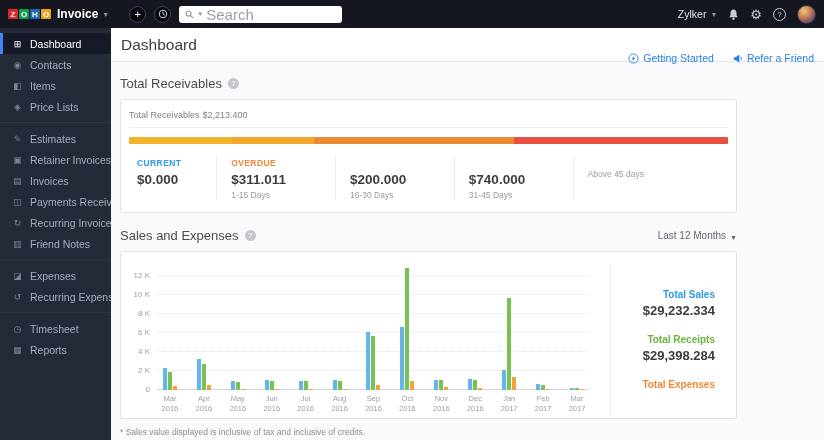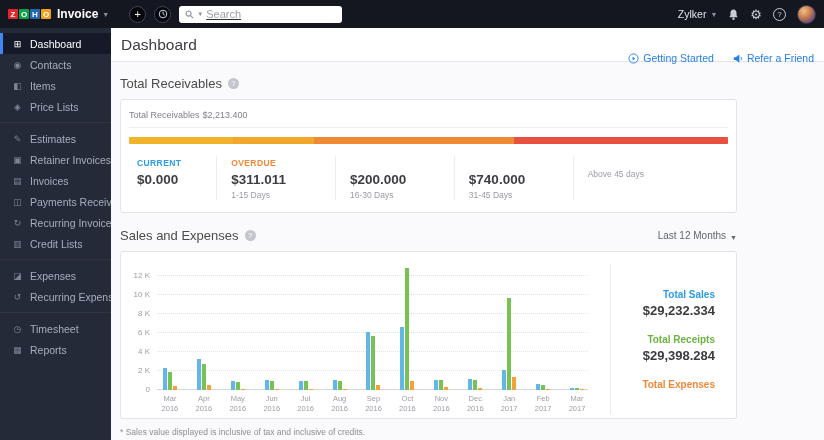--- a/index.html
+++ b/index.html
@@ -9,21 +9,21 @@
   
   .topbar { position: absolute; top:0; left:0; right:0; height: 28px; background: #14171f; display: flex; align-items: center; padding: 0 8px; gap: 8px; z-index: 5; }
   .logo { display: flex; align-items: center; gap: 4px; cursor: pointer; }
   .tiles { display: flex; gap: 1px; }
   .tile { width: 10px; height: 10px; color: #fff; font-size: 8px; font-weight: bold; display: flex; align-items: center; justify-content: center; border-radius: 1px; }
   .product { color: #fff; font-size: 12px; font-weight: bold; margin-left: 2px; }
   .tcaret { color: #8a90a0; font-size: 7px; }
   .circle-btn { width: 17px; height: 17px; border-radius: 50%; border: 1px solid #40465a; background: #04060c; color:#fff; display: flex; align-items: center; justify-content: center; cursor: pointer; font-size: 11px; line-height: 1; padding: 0; }
   .circle-btn.first { margin-left: 12px; }
   .search { width: 163px; height: 17px; background: #fff; border-radius: 3px; display: flex; align-items: center; padding: 0 6px; gap: 3px; }
-  .search input { border: none; outline: none; font-size: 11px; flex: 1; color: #333; min-width: 0; font-family: "Liberation Sans", sans-serif; text-decoration: underline; }
+  .search input { border: none; outline: none; font-size: 15px; flex: 1; color: #333; min-width: 0; font-family: "Liberation Sans", sans-serif; }
   .search input::placeholder { color: #9aa0a8; }
   .scaret { color: #8b8f99; font-size: 6px; }
   .tb-right { margin-left: auto; display: flex; align-items: center; gap: 11px; }
   .org { color: #dfe3ea; font-size: 10.5px; display: flex; align-items: center; gap: 4px; cursor: pointer; }
   .tb-icon { display: flex; align-items: center; cursor: pointer; }
   .gear-glyph { color: #c9cdd6; font-size: 13px; }
   .help-circle { width: 13px; height: 13px; border-radius: 50%; border: 1px solid #c9cdd6; color: #c9cdd6; font-size: 8px; display: flex; align-items: center; justify-content: center; }
   .avatar { width: 19px; height: 19px; border-radius: 50%; border: 1px solid #3a3f4c; background: radial-gradient(circle at 35% 30%, #f2c08a 0%, #c97f4e 40%, #6e4a7e 75%, #30364f 100%); cursor: pointer; }
 
   
@@ -171,21 +171,21 @@
           <div class="nav-item">
             <span class="nav-icon">◫</span>
             <span class="nav-label">Payments Received</span>
           </div>
           <div class="nav-item">
             <span class="nav-icon">↻</span>
             <span class="nav-label">Recurring Invoices</span>
           </div>
           <div class="nav-item">
             <span class="nav-icon">▥</span>
-            <span class="nav-label">Credit Lists</span>
+            <span class="nav-label">Friend Notes</span>
           </div>
         </div>
         <div class="nav-group">
           <div class="nav-item">
             <span class="nav-icon">◪</span>
             <span class="nav-label">Expenses</span>
           </div>
           <div class="nav-item">
             <span class="nav-icon">↺</span>
             <span class="nav-label">Recurring Expenses</span>

